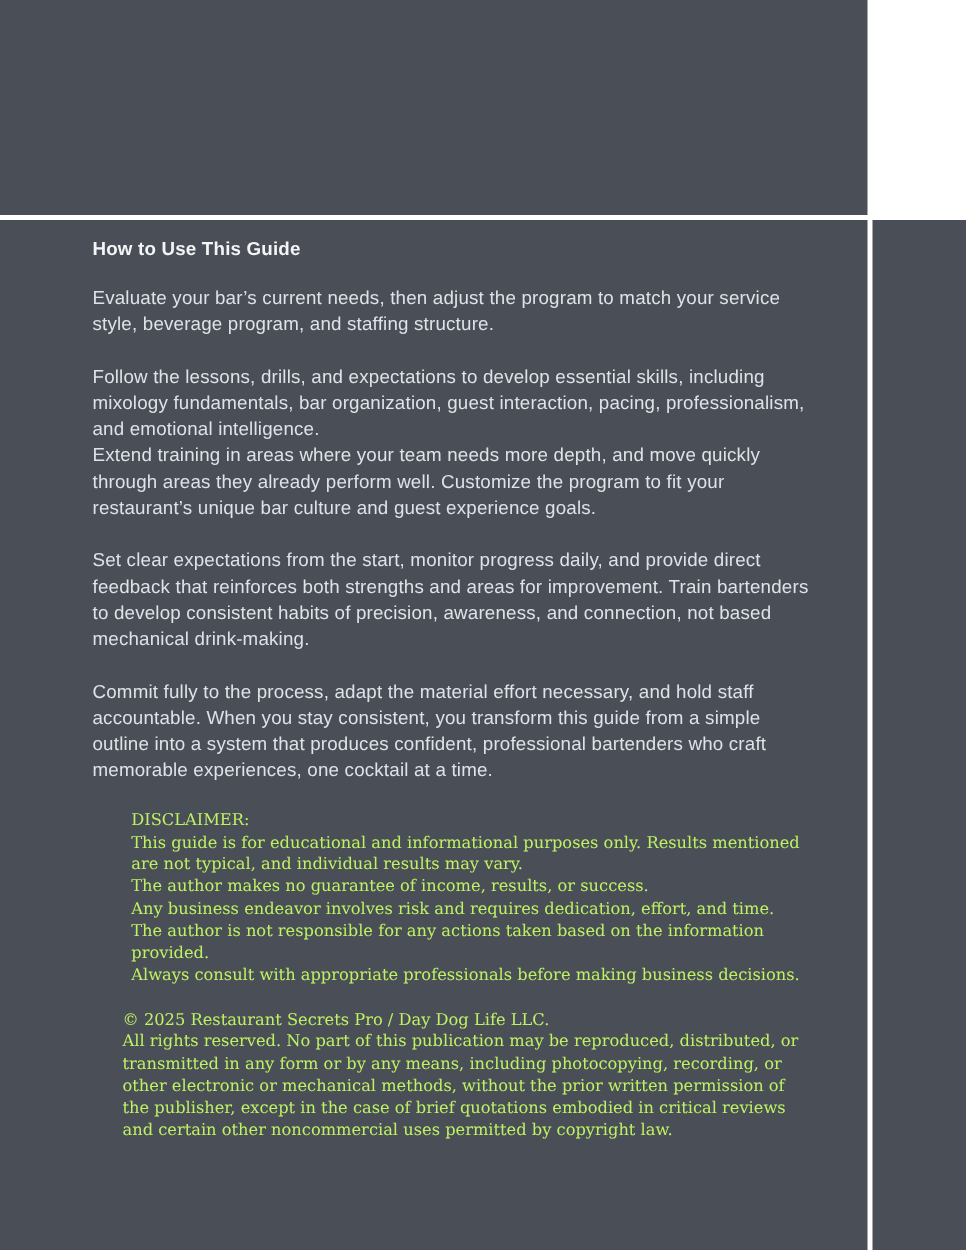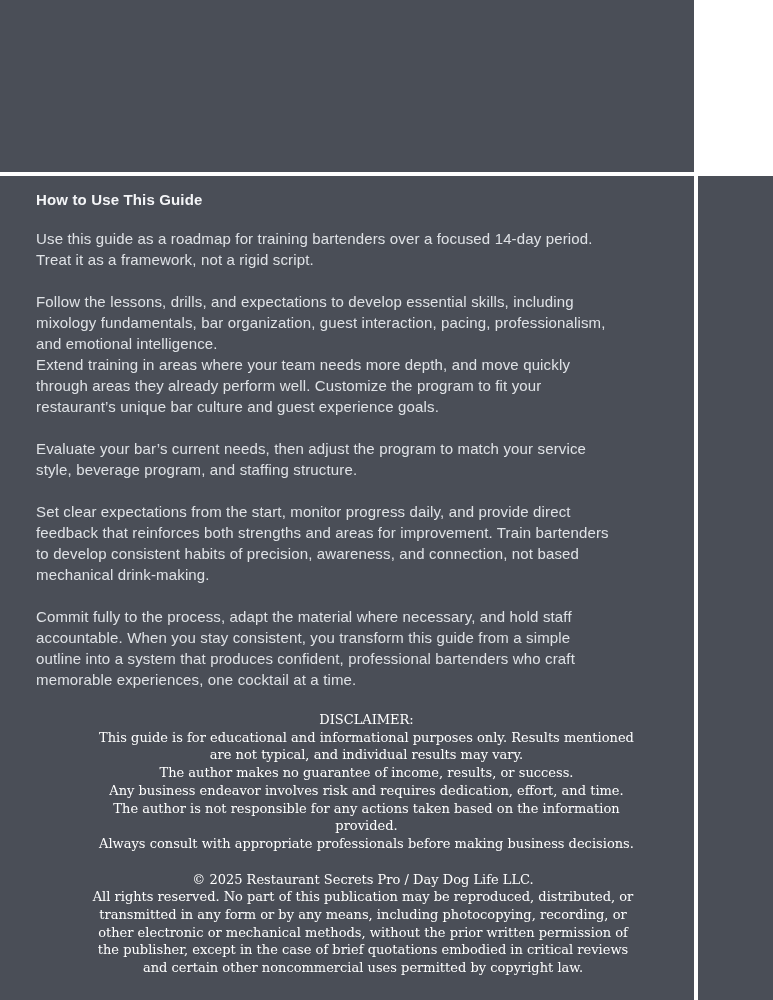--- a/index.html
+++ b/index.html
@@ -27,21 +27,21 @@
   }
   .page-main {
     left: 0; top: 176px;
     width: 694px; height: 824px;
   }
   .page-next {
     left: 698px; top: 176px;
     width: 75px; height: 824px;
   }
   .content {
-    padding: 13px 28px 0 36px;
+    padding: 13px 28px 0 74px;
     font-family: "Liberation Sans", "DejaVu Sans", sans-serif;
     letter-spacing: 0.15px;
   }
   .heading {
     margin: 0 0 18px 0;
     font-size: 15px;
     line-height: 21px;
     font-weight: bold;
     color: #f4f5f7;
     white-space: pre-line;
@@ -51,60 +51,57 @@
     font-size: 15px;
     line-height: 21px;
     color: #dfe2e6;
     white-space: pre-line;
   }
   .legal {
     margin: 10px 0 0 31px;
     font-family: "DejaVu Serif", "Liberation Serif", serif;
     font-size: 13px;
     line-height: 17.7px;
-    color: #ffffff;
+    color: #bef264;
     letter-spacing: 0;
     white-space: pre-line;
-    text-align: center;
   }
   .legal-copyright {
     margin-top: 18px;
     margin-left: 24px;
   }
 </style>
 </head>
 <body>
 
 <div class="canvas">
 
   <div class="page page-prev"></div>
 
   <div class="page page-main">
     <div class="content">
       <h1 class="heading">How to Use This Guide</h1>
 
-      <p class="para">Use this guide as a roadmap for training bartenders over a focused 14-day period.
-Treat it as a framework, not a rigid script.</p>
+
+      <p class="para">Evaluate your bar’s current needs, then adjust the program to match your service
+style, beverage program, and staffing structure.</p>
 
       <p class="para">Follow the lessons, drills, and expectations to develop essential skills, including
 mixology fundamentals, bar organization, guest interaction, pacing, professionalism,
 and emotional intelligence.
 Extend training in areas where your team needs more depth, and move quickly
 through areas they already perform well. Customize the program to fit your
 restaurant’s unique bar culture and guest experience goals.</p>
 
-      <p class="para">Evaluate your bar’s current needs, then adjust the program to match your service
-style, beverage program, and staffing structure.</p>
-
       <p class="para">Set clear expectations from the start, monitor progress daily, and provide direct
 feedback that reinforces both strengths and areas for improvement. Train bartenders
 to develop consistent habits of precision, awareness, and connection, not based
 mechanical drink-making.</p>
 
-      <p class="para">Commit fully to the process, adapt the material where necessary, and hold staff
+      <p class="para">Commit fully to the process, adapt the material effort necessary, and hold staff
 accountable. When you stay consistent, you transform this guide from a simple
 outline into a system that produces confident, professional bartenders who craft
 memorable experiences, one cocktail at a time.</p>
 
       <div class="legal">DISCLAIMER:
 This guide is for educational and informational purposes only. Results mentioned
 are not typical, and individual results may vary.
 The author makes no guarantee of income, results, or success.
 Any business endeavor involves risk and requires dedication, effort, and time.
 The author is not responsible for any actions taken based on the information

